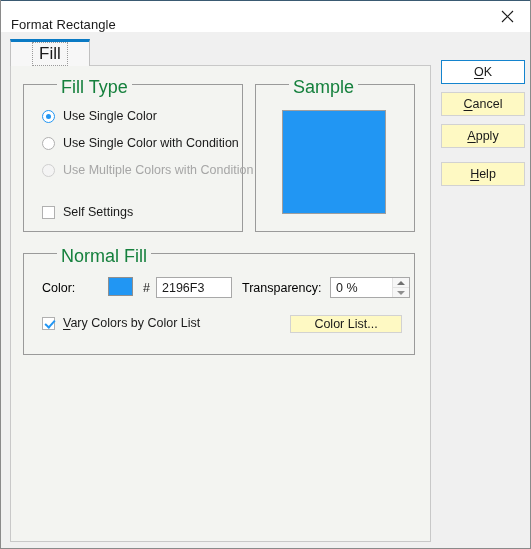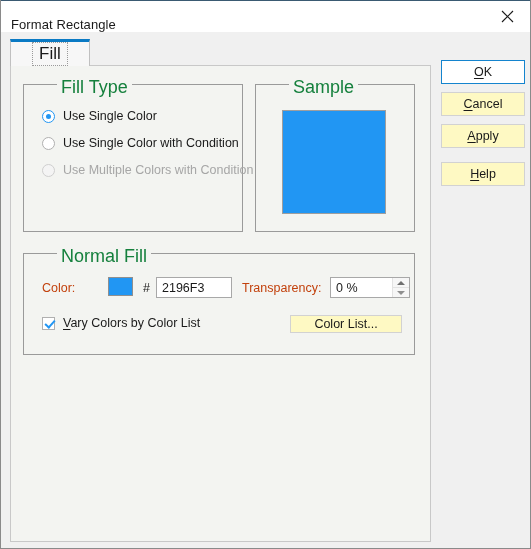--- a/index.html
+++ b/index.html
@@ -171,21 +171,21 @@
     position: absolute;
     left: 26px; top: 25px;
     width: 104px; height: 104px;
     border: 1px solid #9e9e9e;
   }
 
   
   .nf-label {
     position: absolute;
     font-size: 12.5px;
-    color: #c2410c;
+    color: #000000;
     white-space: nowrap;
   }
   .color-swatch {
     position: absolute;
     width: 25px; height: 19px;
     border: 1px solid #8f8f8f;
     cursor: default;
   }
   .hash-mark {
     position: absolute;
@@ -302,20 +302,24 @@
       <div class="radio-row" style="left:18px; top:51px;">
         <span class="radio"></span>
         <span class="radio-label">Use Single Color with Condition</span>
       </div>
 
       <div class="radio-row" style="left:18px; top:78px;">
         <span class="radio disabled"></span>
         <span class="radio-label disabled">Use Multiple Colors with Condition</span>
       </div>
 
+      <div class="check-row" style="left:18px; top:120px;">
+        <span class="checkbox"></span>
+        <span class="check-label">Self Settings</span>
+      </div>
     </div>
 
     <div class="groupbox" id="gb-sample">
       <div class="gb-title">Sample</div>
       <div class="sample-square" id="sample-square" style="background: rgb(33, 150, 243);"></div>
     </div>
 
     <div class="groupbox" id="gb-normalfill">
       <div class="gb-title">Normal Fill</div>
 

